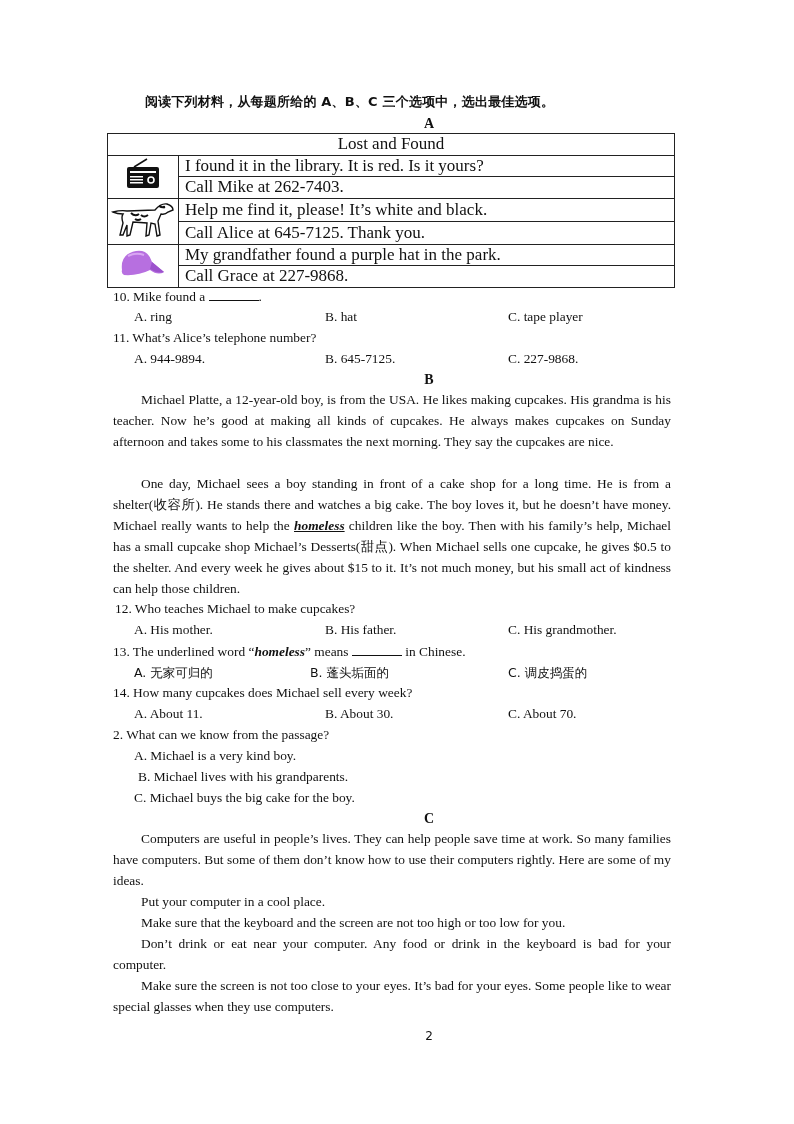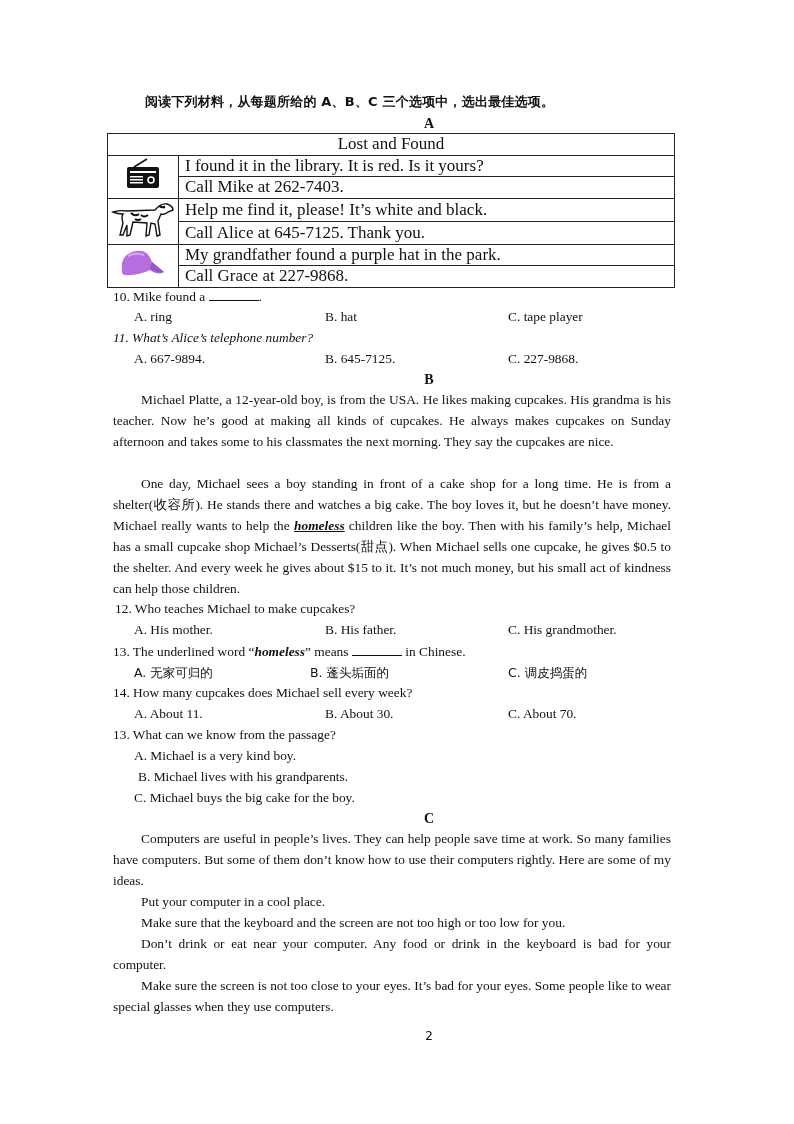--- a/index.html
+++ b/index.html
@@ -75,22 +75,22 @@
         <td>Call Grace at 227-9868.</td>
       </tr>
 </tbody>
   </table>
 
 <div class="opt" style="left:113px; top:288px;"><span>10. Mike found a </span><span class="blank"></span><span>.</span></div>
 <div class="opt" style="left:134px; top:309px;">A. ring</div>
 <div class="opt" style="left:325px; top:309px;">B. hat</div>
 <div class="opt" style="left:508px; top:309px;">C. tape player</div>
 
-<div class="opt" style="left:113px; top:330px;font-style:italic;">11. What’s Alice’s telephone number?</div>
-<div class="opt" style="left:134px; top:351px;">A. 667-9894.</div>
+<div class="opt" style="left:113px; top:330px;">11. What’s Alice’s telephone number?</div>
+<div class="opt" style="left:134px; top:351px;">A. 944-9894.</div>
 <div class="opt" style="left:325px; top:351px;">B. 645-7125.</div>
 <div class="opt" style="left:508px; top:351px;">C. 227-9868.</div>
 
 <div class="abs sec" style="top:372px;">B</div>
 <div class="para" style="top:390px;"><span class="ind"></span><span>Michael Platte, a 12-year-old boy, is from the USA. He likes making cupcakes. His grandma is his teacher. Now he’s good at making all kinds of cupcakes. He always makes cupcakes on Sunday afternoon and takes some to his classmates the next morning. They say the cupcakes are nice.</span></div>
 <div class="para" style="top:474px;"><span class="ind"></span><span>One day, Michael sees a boy standing in front of a cake shop for a long time. He is from a shelter(收容所). He stands there and watches a big cake. The boy loves it, but he doesn’t have money. Michael really wants to help the </span><span class="u">homeless</span><span> children like the boy. Then with his family’s help, Michael has a small cupcake shop Michael’s Desserts(甜点). When Michael sells one cupcake, he gives $0.5 to the shelter. And every week he gives about $15 to it. It’s not much money, but his small act of kindness can help those children.</span></div>
 
 <div class="opt" style="left:102px; top:601px;margin-left:13px;">12. Who teaches Michael to make cupcakes?</div>
 <div class="opt" style="left:134px; top:622px;">A. His mother.</div>
 <div class="opt" style="left:325px; top:622px;">B. His father.</div>
@@ -99,21 +99,21 @@
 <div class="opt" style="left:113px; top:643px;"><span>13. The underlined word “</span><span class="bi">homeless</span><span>” means </span><span class="blank"></span><span> in Chinese.</span></div>
 <div class="opt cn" style="left:134px; top:665px;">A.  无家可归的</div>
 <div class="opt cn" style="left:310px; top:665px;">B.  蓬头垢面的</div>
 <div class="opt cn" style="left:508px; top:665px;">C.  调皮捣蛋的</div>
 
 <div class="opt" style="left:113px; top:685px;">14. How many cupcakes does Michael sell every week?</div>
 <div class="opt" style="left:134px; top:706px;">A. About 11.</div>
 <div class="opt" style="left:325px; top:706px;">B. About 30.</div>
 <div class="opt" style="left:508px; top:706px;">C. About 70.</div>
 
-<div class="opt" style="left:113px; top:727px;">13. What can we know from the passage?</div>
+<div class="opt" style="left:113px; top:727px;">2. What can we know from the passage?</div>
 <div class="opt" style="left:134px; top:748px;">A. Michael is a very kind boy.</div>
 <div class="opt" style="left:138px; top:769px;">B. Michael lives with his grandparents.</div>
 <div class="opt" style="left:134px; top:790px;">C. Michael buys the big cake for the boy.</div>
 
 <div class="abs sec" style="top:811px;">C</div>
 <div class="para" style="top:829px;"><span class="ind"></span><span>Computers are useful in people’s lives. They can help people save time at work. So many families have computers. But some of them don’t know how to use their computers rightly. Here are some of my ideas.</span></div>
 <div class="para" style="top:892px;"><span class="ind"></span><span>Put your computer in a cool place.</span></div>
 <div class="para" style="top:913px;"><span class="ind"></span><span>Make sure that the keyboard and the screen are not too high or too low for you.</span></div>
 <div class="para" style="top:934px;"><span class="ind"></span><span>Don’t drink or eat near your computer. Any food or drink in the keyboard is bad for your computer.</span></div>
 <div class="para" style="top:976px;"><span class="ind"></span><span>Make sure the screen is not too close to your eyes. It’s bad for your eyes. Some people like to wear special glasses when they use computers.</span></div>

